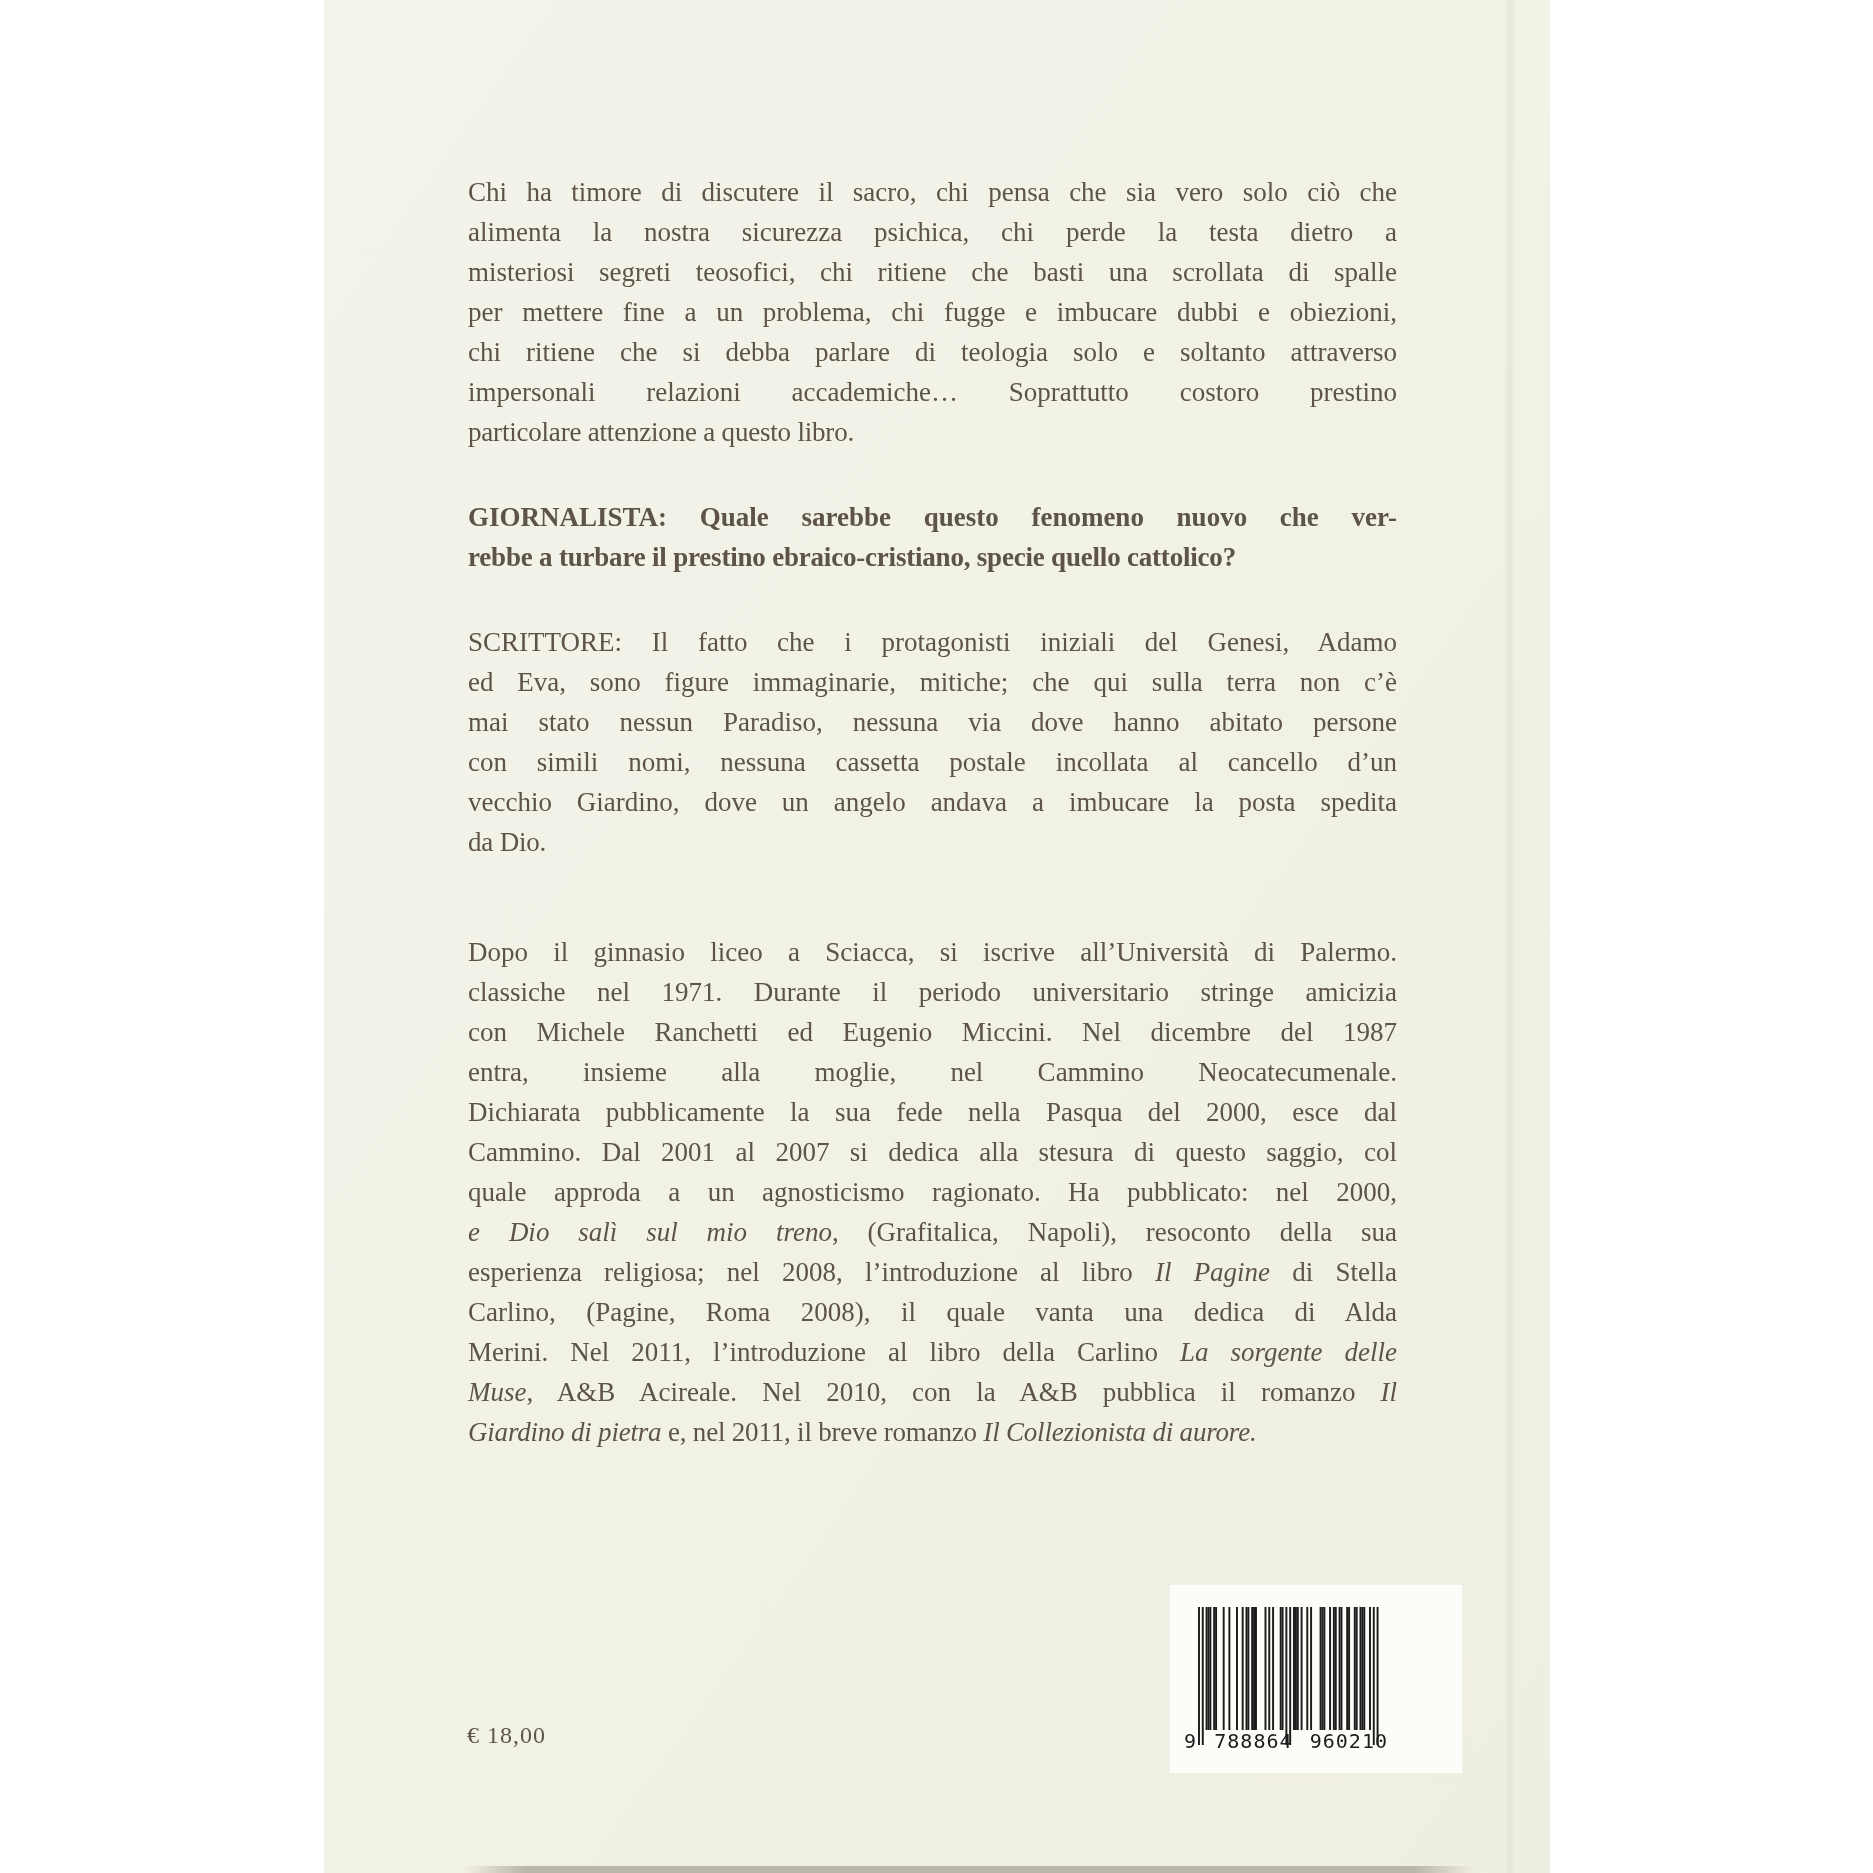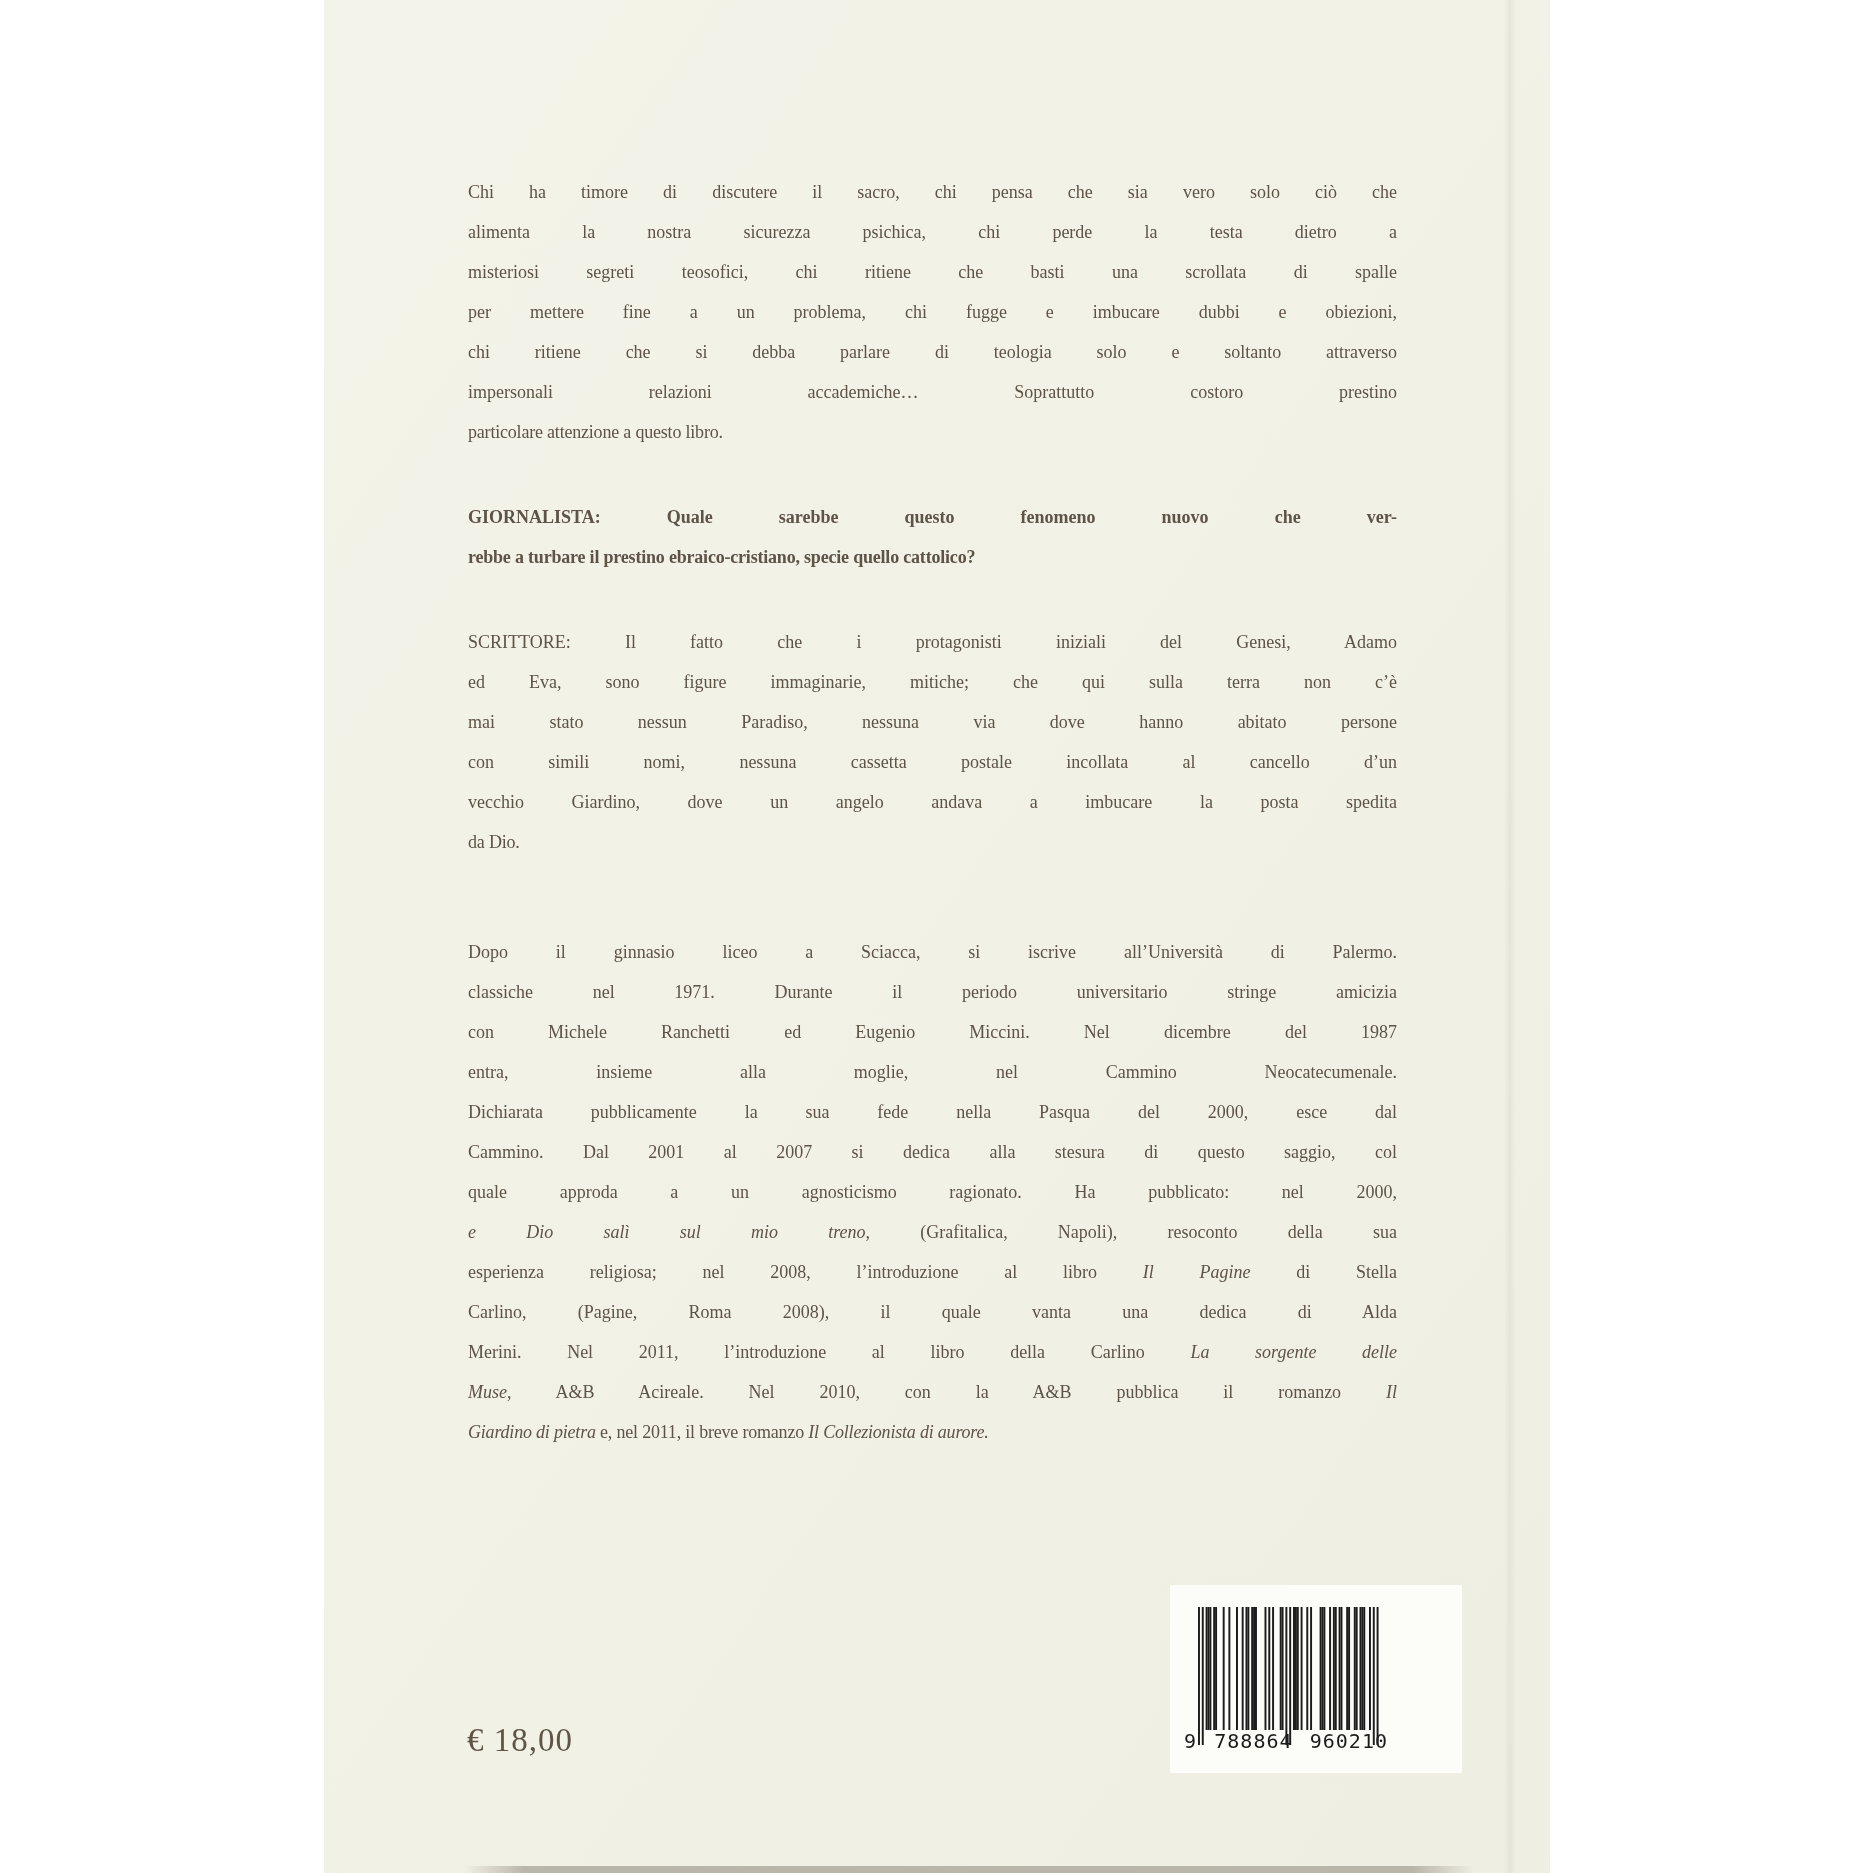--- a/index.html
+++ b/index.html
@@ -14,35 +14,35 @@
     position:absolute;top:0;right:34px;width:12px;height:100%;
     background:linear-gradient(to right,rgba(255,255,255,0),rgba(221,220,208,0.55),rgba(255,255,255,0));
   }
   .bottom-edge{
     position:absolute;left:140px;bottom:0;width:1010px;height:7px;
     background:linear-gradient(to right,rgba(130,124,112,0),rgba(130,124,112,0.5) 6%,rgba(130,124,112,0.5) 94%,rgba(130,124,112,0));
   }
 
   .textblock{
     position:absolute;left:144px;top:172px;width:929px;
-    color:#5d5347;font-size:18px;line-height:40px;
+    color:#5d5347;font-size:27px;line-height:40px;
   }
   .para{margin:0;}
   [data-name="paragraph-journalist-question"]{margin-top:45px;font-weight:bold;}
   [data-name="paragraph-writer-answer"]{margin-top:45px;}
   [data-name="paragraph-author-bio"]{margin-top:70px;}
   .line{text-align:justify;text-align-last:justify;}
   .line.last{text-align-last:left;letter-spacing:-0.2px;}
   .seg-n{}
   .seg-b{font-weight:700;color:#4a392e;}
   .seg-i{font-style:italic;}
 
   .price{
     position:absolute;left:143px;top:1722px;
-    font-size:33px;color:#5f5547;letter-spacing:1px;
+    font-size:24px;color:#5f5547;letter-spacing:1px;
   }
 
   .barcode-box{
     position:absolute;left:846px;top:1585px;width:292px;height:188px;
     background:#fcfcf8;box-shadow:0 0 6px rgba(240,240,230,0.9);
   }
   .barcode-svg{position:absolute;left:28px;top:22px;}
   .barcode-svg rect{fill:#1c1c1c;}
   .barcode-digits{
     position:absolute;left:14px;top:144px;width:204px;

